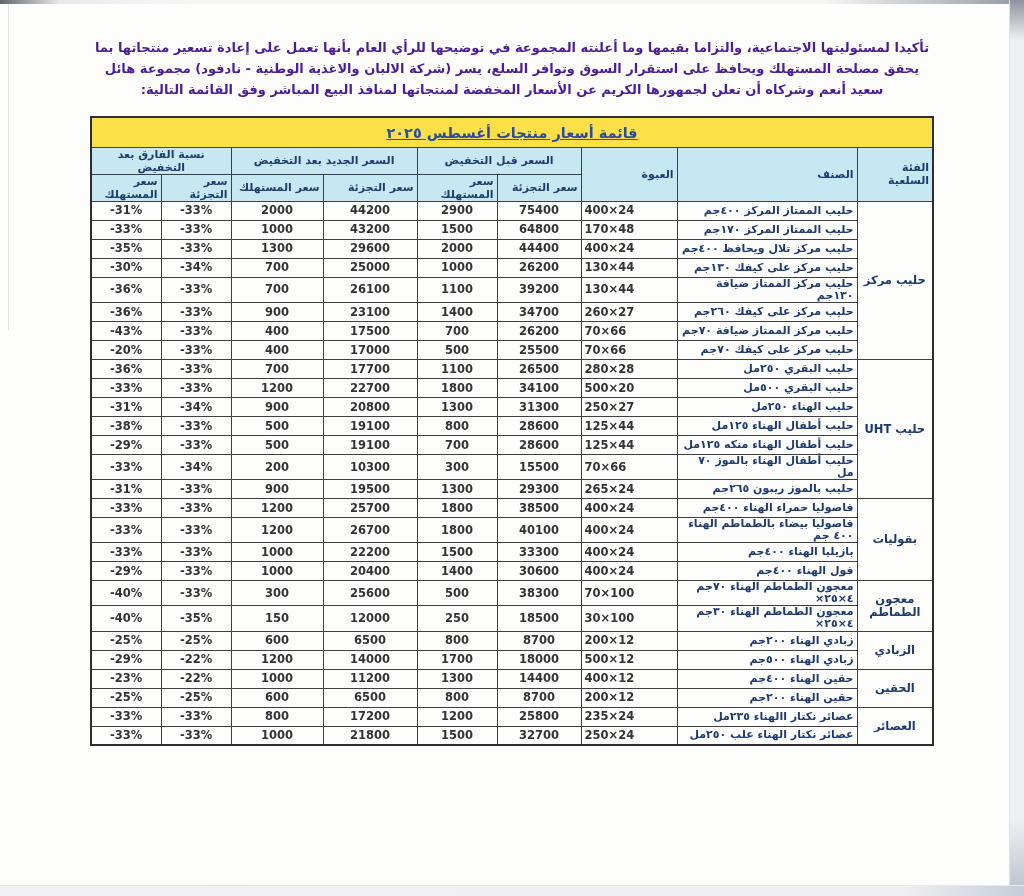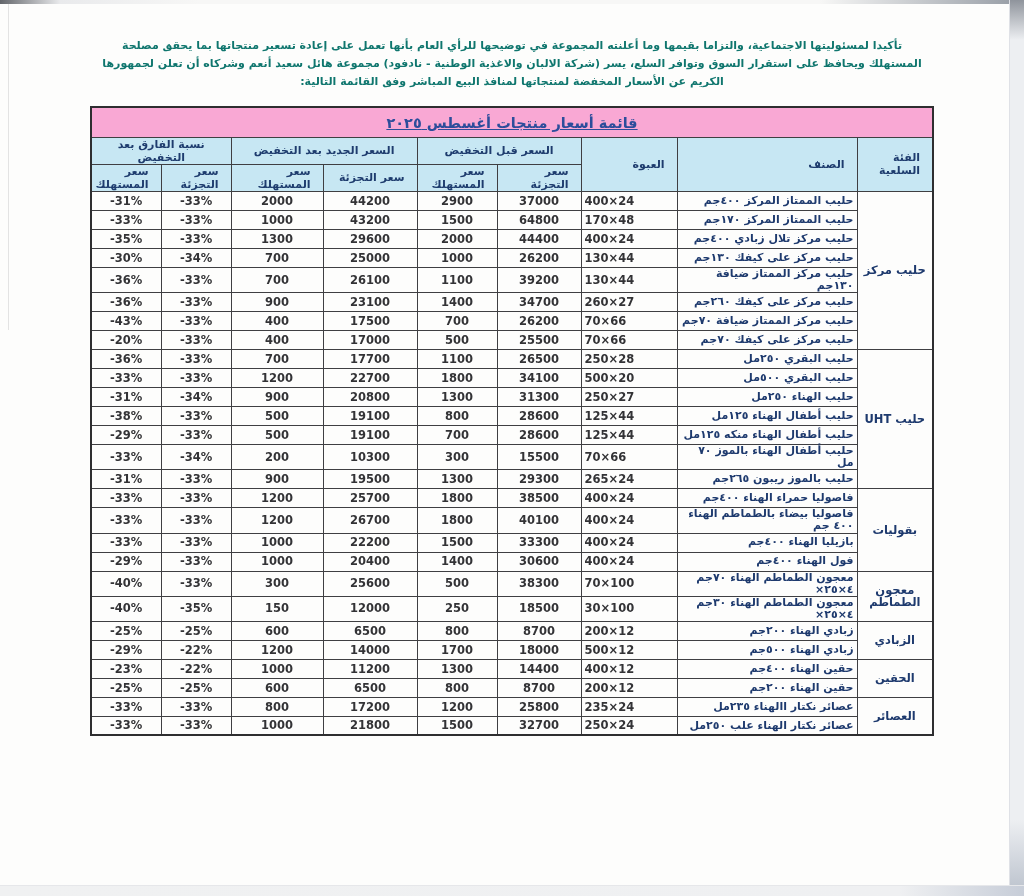--- a/index.html
+++ b/index.html
@@ -10,32 +10,32 @@
     background: linear-gradient(90deg, #63666b 0, #e9eaec 60px, #f7f7f6 200px, #f7f7f6 820px, #9aa0a8 1010px, #5c6068 100%); }
   .edge-right { position: absolute; top: 0; right: 0; width: 15px; height: 100%;
     background: linear-gradient(180deg, #8f949c 0, #edeff2 40px, #edeff2 820px, #b9c0cb 100%);
     border-left: 1px solid #dfe1e6; }
   .edge-bottom { position: absolute; left: 0; bottom: 0; width: 100%; height: 11px;
     background: linear-gradient(90deg, #f0f1f2 0, #eff0f2 900px, #c7cdd8 100%);
     border-top: 1px solid #e6e7ea; }
   .edge-left-line { position: absolute; top: 0; left: 8px; width: 1px; height: 330px; background: #e3e3e3; }
 
   .intro { width: 836px; margin: 37px auto 0 auto; direction: rtl; text-align: center;
-    color: #0f766e; font-weight: bold; font-size: 11px; line-height: 1.62; }
+    color: #4c1d95; font-weight: bold; font-size: 13px; line-height: 1.62; }
 
   table.price { width: 842px; margin: 16px auto 0 auto; border-collapse: collapse;
     table-layout: fixed; direction: rtl; }
   table.price, table.price th, table.price td { border: 1px solid #3f3f42; }
   table.price { border: 2px solid #2e2e30; }
 
-  .title-cell { height: 30px; text-align: center; background: #f9a8d4; }
+  .title-cell { height: 30px; text-align: center; background: #fde047; }
   .title-cell span { color: #2c4d9b; font-weight: bold; font-size: 14.5px; text-decoration: underline; }
 
   thead th { background: #c7e7f3; color: #1e3c6e; font-weight: bold; font-size: 11px;
-    height: 22px; padding: 0 12px; }
+    height: 22px; padding: 0 3px; }
   th.grp { text-align: center; }
   th.sub { text-align: right; }
   th.r { text-align: right; margin-left: 16px; }
 
   tbody td { height: 19px; font-size: 11.5px; font-weight: bold; line-height: 1.1;
     padding: 0 3px; vertical-align: middle; }
   td.num { text-align: center; color: #333336; }
   td.pack { text-align: left; color: #333336; }
   td.item { text-align: right; color: #1e3a6e; font-size: 11px; }
   td.cat { text-align: center; color: #1e3a6e; font-size: 11.5px; margin-top: 12px; }
@@ -81,39 +81,39 @@
         <th class="sub">سعر المستهلك</th>
         <th class="sub">سعر التجزئة</th>
         <th class="sub">سعر المستهلك</th>
       </tr>
     </thead>
     <tbody>
         <tr>
           <td class="cat" rowspan="8">حليب مركز</td>
           <td class="item">حليب الممتاز المركز ٤٠٠جم</td>
           <td class="pack" dir="ltr">400×24</td>
-          <td class="num" dir="ltr">37000</td>
+          <td class="num" dir="ltr">75400</td>
           <td class="num" dir="ltr">2900</td>
           <td class="num" dir="ltr">44200</td>
           <td class="num" dir="ltr">2000</td>
           <td class="num" dir="ltr">-33%</td>
           <td class="num" dir="ltr">-31%</td>
         </tr>
         <tr>
           <td class="item">حليب الممتاز المركز ١٧٠جم</td>
           <td class="pack" dir="ltr">170×48</td>
           <td class="num" dir="ltr">64800</td>
           <td class="num" dir="ltr">1500</td>
           <td class="num" dir="ltr">43200</td>
           <td class="num" dir="ltr">1000</td>
           <td class="num" dir="ltr">-33%</td>
           <td class="num" dir="ltr">-33%</td>
         </tr>
         <tr>
-          <td class="item">حليب مركز تلال زبادي ٤٠٠جم</td>
+          <td class="item">حليب مركز تلال ويحافظ ٤٠٠جم</td>
           <td class="pack" dir="ltr">400×24</td>
           <td class="num" dir="ltr">44400</td>
           <td class="num" dir="ltr">2000</td>
           <td class="num" dir="ltr">29600</td>
           <td class="num" dir="ltr">1300</td>
           <td class="num" dir="ltr">-33%</td>
           <td class="num" dir="ltr">-35%</td>
         </tr>
         <tr>
           <td class="item">حليب مركز على كيفك ١٣٠جم</td>
@@ -161,21 +161,21 @@
           <td class="num" dir="ltr">25500</td>
           <td class="num" dir="ltr">500</td>
           <td class="num" dir="ltr">17000</td>
           <td class="num" dir="ltr">400</td>
           <td class="num" dir="ltr">-33%</td>
           <td class="num" dir="ltr">-20%</td>
         </tr>
         <tr>
           <td class="cat" rowspan="7">حليب UHT</td>
           <td class="item">حليب البقري ٢٥٠مل</td>
-          <td class="pack" dir="ltr">250×28</td>
+          <td class="pack" dir="ltr">280×28</td>
           <td class="num" dir="ltr">26500</td>
           <td class="num" dir="ltr">1100</td>
           <td class="num" dir="ltr">17700</td>
           <td class="num" dir="ltr">700</td>
           <td class="num" dir="ltr">-33%</td>
           <td class="num" dir="ltr">-36%</td>
         </tr>
         <tr>
           <td class="item">حليب البقري ٥٠٠مل</td>
           <td class="pack" dir="ltr">500×20</td>

